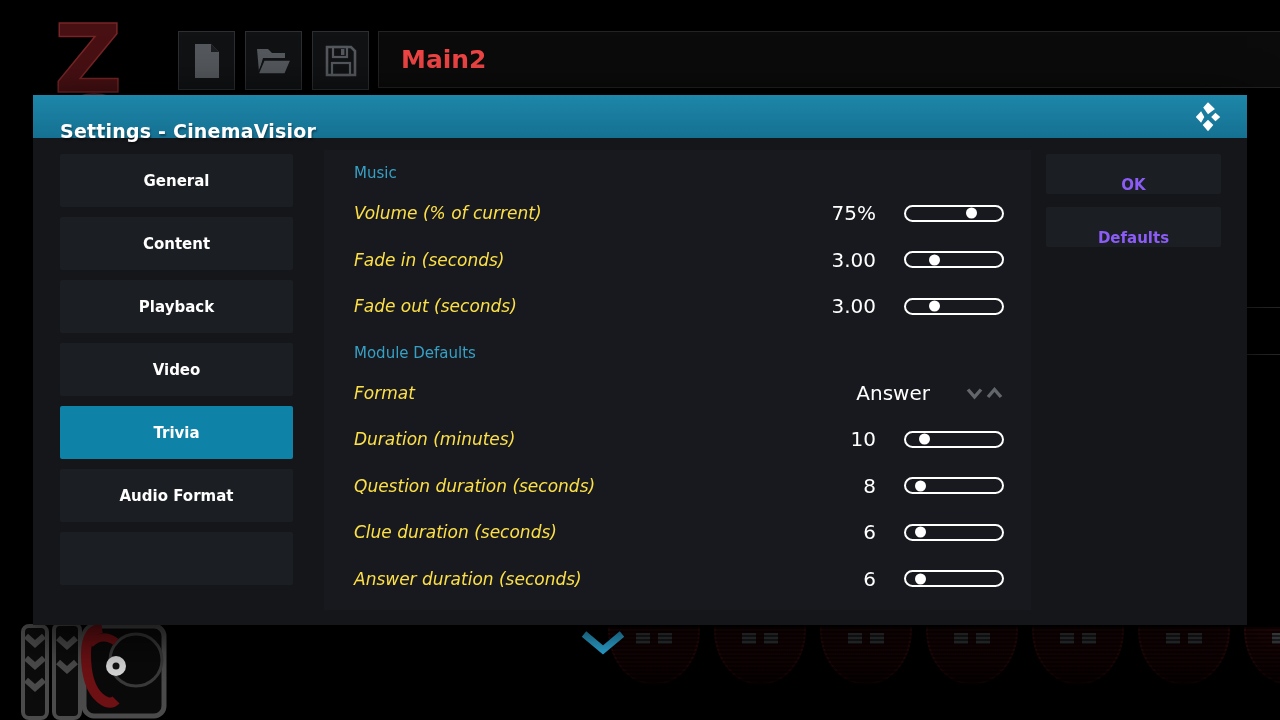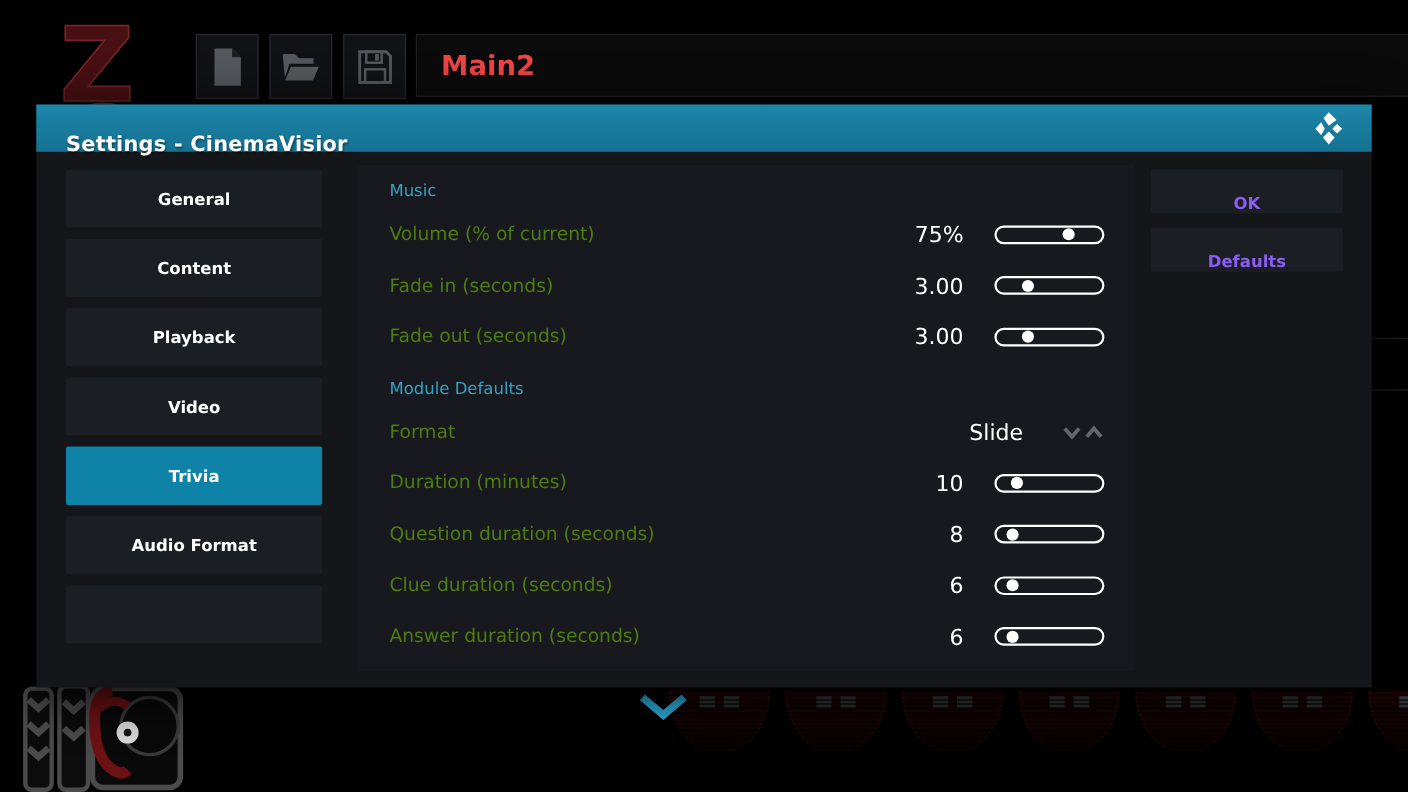--- a/index.html
+++ b/index.html
@@ -65,21 +65,21 @@
     display:flex;align-items:center;justify-content:center;
     color:#fff;font-size:15px;font-weight:bold;cursor:pointer;
   }
   .side-btn.selected{background:#0f82a8;}
   .panel{
     position:absolute;left:291px;top:55px;width:707px;height:460px;
     background:#17191e;box-sizing:border-box;padding:0 27px 0 30px;
   }
   .sec-header{padding-top:14px;height:26px;font-size:15px;color:#37a0c5;}
   .row{height:46.5px;display:flex;align-items:center;}
-  .row .label{flex:1;font-size:17px;color:#4d7c0f;}
+  .row .label{flex:1;font-size:17px;color:#fde047;font-style:italic;}
   .row .value{font-size:20px;color:#fff;white-space:nowrap;}
   .slider-cell{width:100px;margin-left:28px;flex:0 0 auto;}
   .slider{
     position:relative;width:100px;height:17px;border:2px solid #fff;
     border-radius:10px;box-sizing:border-box;cursor:pointer;
   }
   .knob{
     position:absolute;top:50%;transform:translateY(-50%);
     width:11px;height:11px;border-radius:50%;background:#fff;
   }
@@ -240,21 +240,21 @@
         <span class="value">3.00</span>
         <div class="slider-cell">
           <div class="slider">
             <span class="knob" style="left: calc(25% - 1.25px);"></span>
           </div>
         </div>
       </div>
       <div class="sec-header">Module Defaults</div>
       <div class="row">
         <span class="label">Format</span>
-        <span class="value">Slide</span>
+        <span class="value">Answer</span>
         <div class="spin-cell">
           <svg width="17" height="14" viewBox="0 0 17 14">
             <polyline points="2,3.5 8.5,11 15,3.5" fill="none" stroke="#63676c" stroke-width="3.4"></polyline>
           </svg>
           <svg width="17" height="14" viewBox="0 0 17 14">
             <polyline points="2,11 8.5,3.5 15,11" fill="none" stroke="#63676c" stroke-width="3.4"></polyline>
           </svg>
         </div>
       </div>
       <div class="row">

